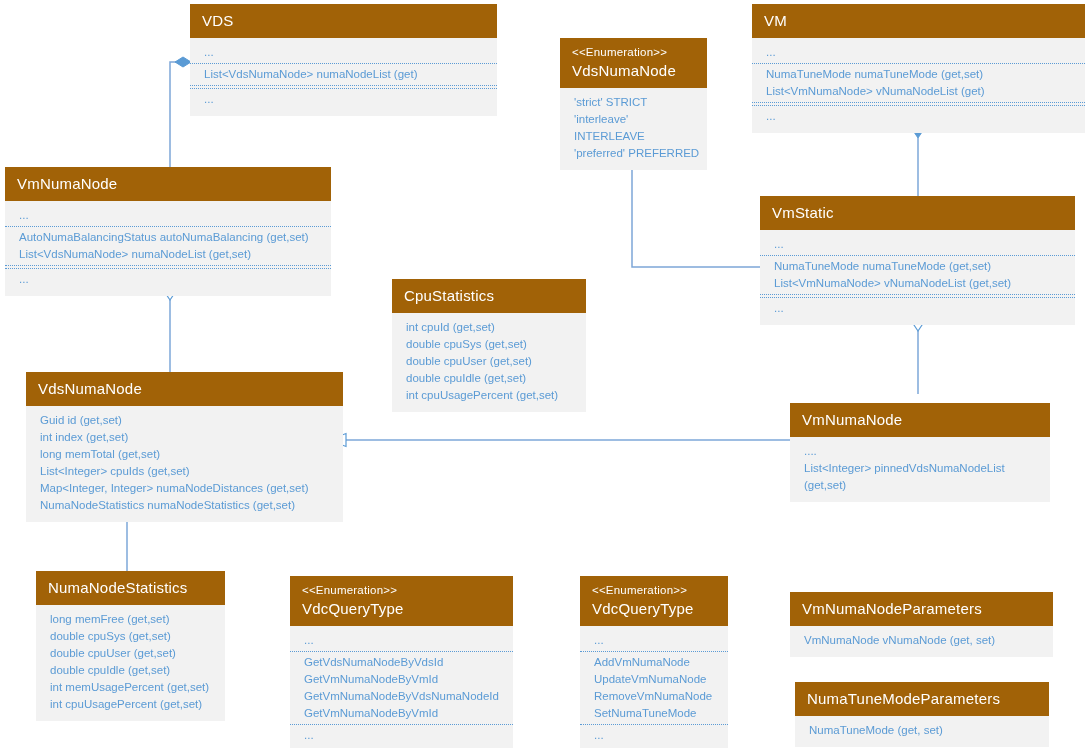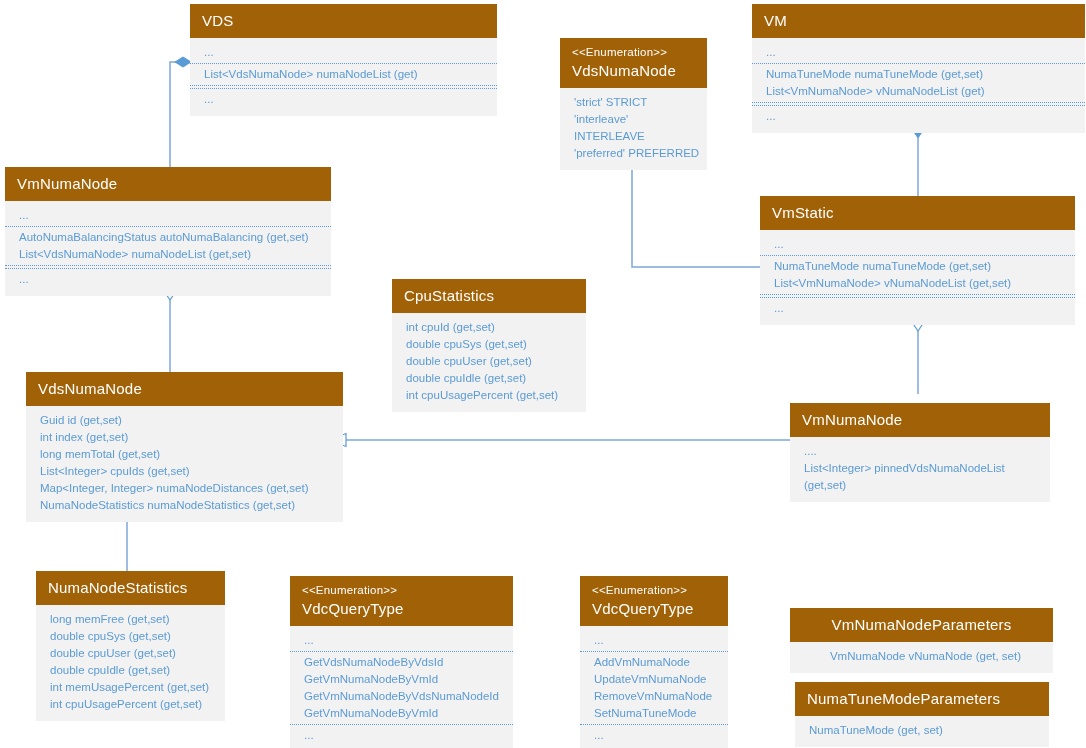--- a/index.html
+++ b/index.html
@@ -197,21 +197,21 @@
     <div class="uml-body">
       <div class="row sep">...</div>
       <div class="row">AddVmNumaNode</div>
       <div class="row">UpdateVmNumaNode</div>
       <div class="row">RemoveVmNumaNode</div>
       <div class="row sep">SetNumaTuneMode</div>
       <div class="row">...</div>
     </div>
   </div>
 
-  <div class="uml-class" style="left:790px;top:608px;width:263px;text-align:center;">
+  <div class="uml-class" style="left:790px;top:592px;width:263px;">
     <div class="uml-header">
       <span>VmNumaNodeParameters</span>
     </div>
     <div class="uml-body">
       <div class="row">VmNumaNode vNumaNode (get, set)</div>
     </div>
   </div>
 
   <div class="uml-class" style="left:795px;top:682px;width:254px;">
     <div class="uml-header">

